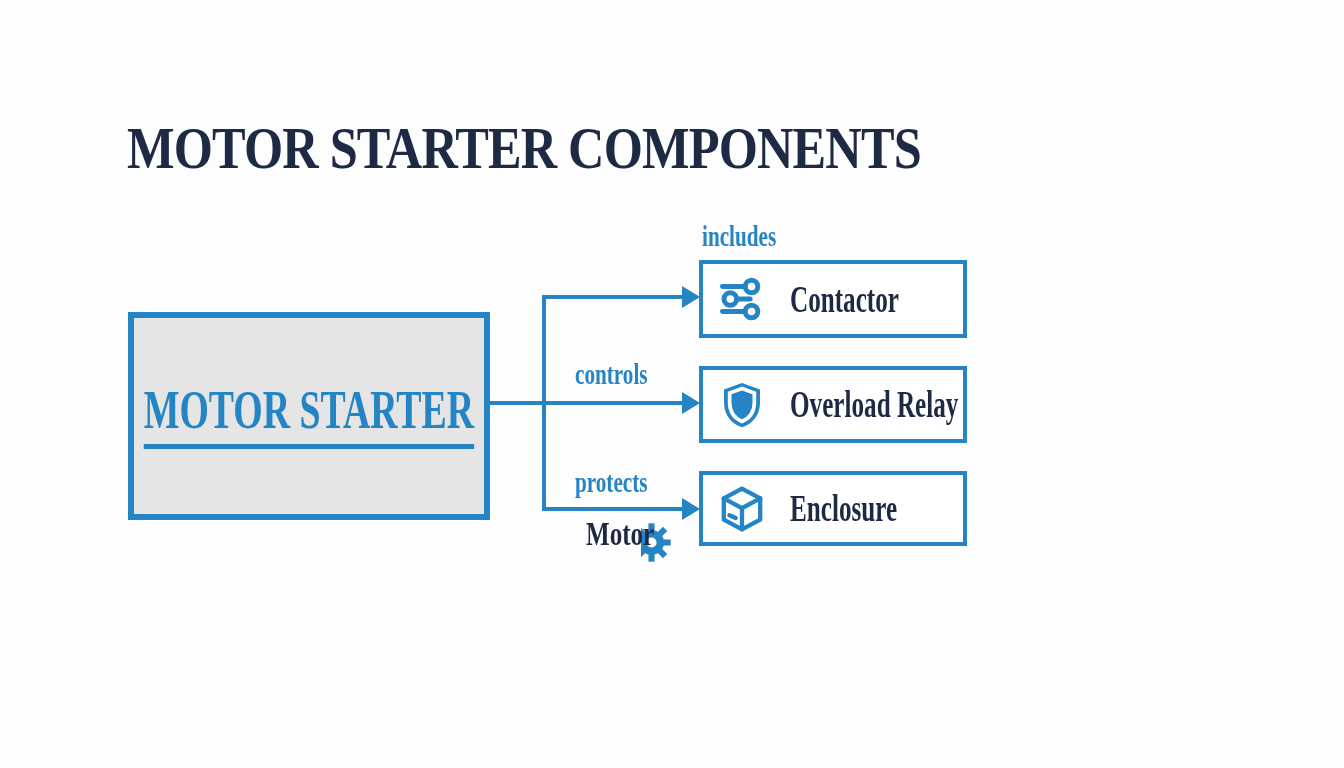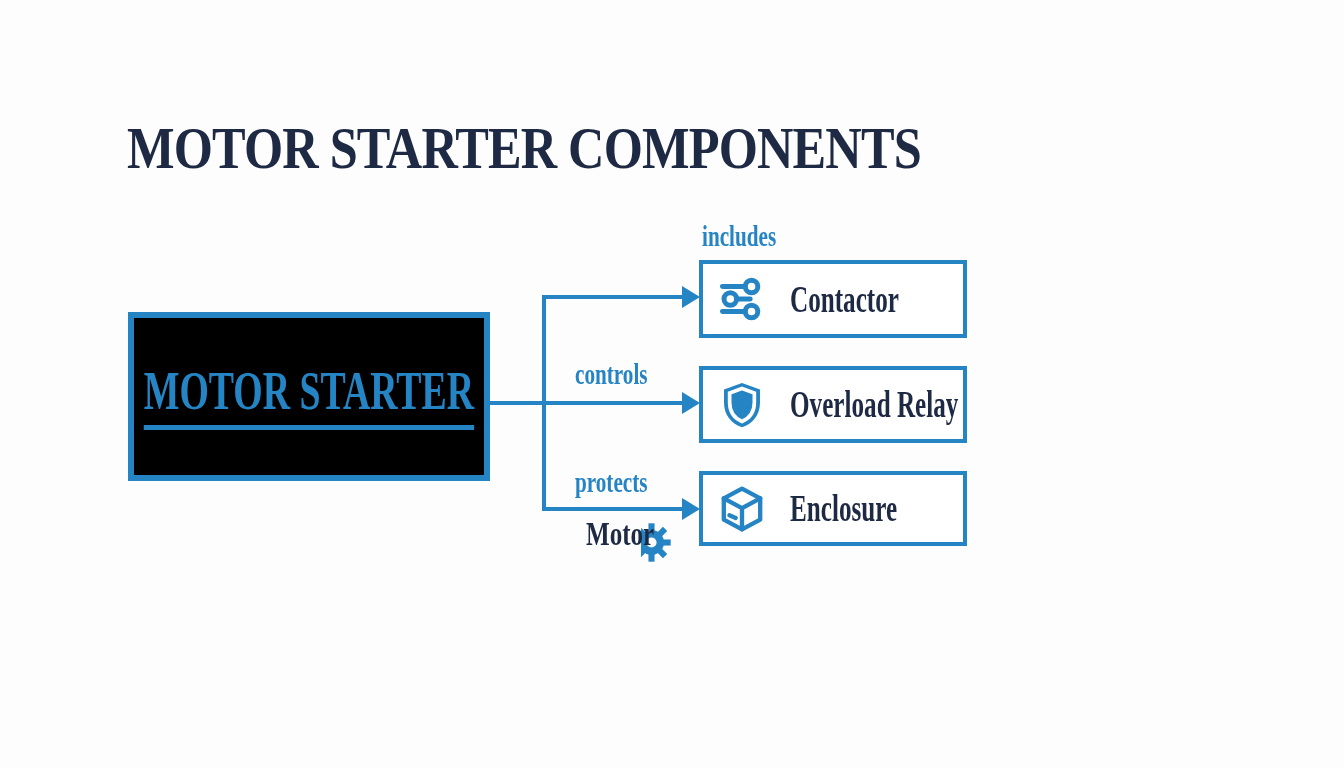--- a/index.html
+++ b/index.html
@@ -12,22 +12,22 @@
   
   .title {
     position:absolute; left:127px; top:118px;
     font-size:60px; font-weight:bold; color:#1e2a44;
     white-space:nowrap; letter-spacing:-1px;
     transform:scaleX(0.84); transform-origin:left top; line-height:1;
   }
 
   
   .root-box {
-    position:absolute; left:128px; top:312px; width:362px; height:169px;
-    box-sizing:border-box; border:6px solid #2584c4; background:#000000;
+    position:absolute; left:128px; top:312px; width:362px; height:208px;
+    box-sizing:border-box; border:6px solid #2584c4; background:#e5e5e5;
     display:flex; align-items:center; justify-content:center;
   }
   .root-label {
     font-size:54px; font-weight:bold; color:#2584c4; line-height:1;
     white-space:nowrap; transform:scaleX(0.70); transform-origin:center center;
     border-bottom:5px solid #2584c4; padding-bottom:7px;
   }
 
   
   .line { position:absolute; background:#2584c4; }

